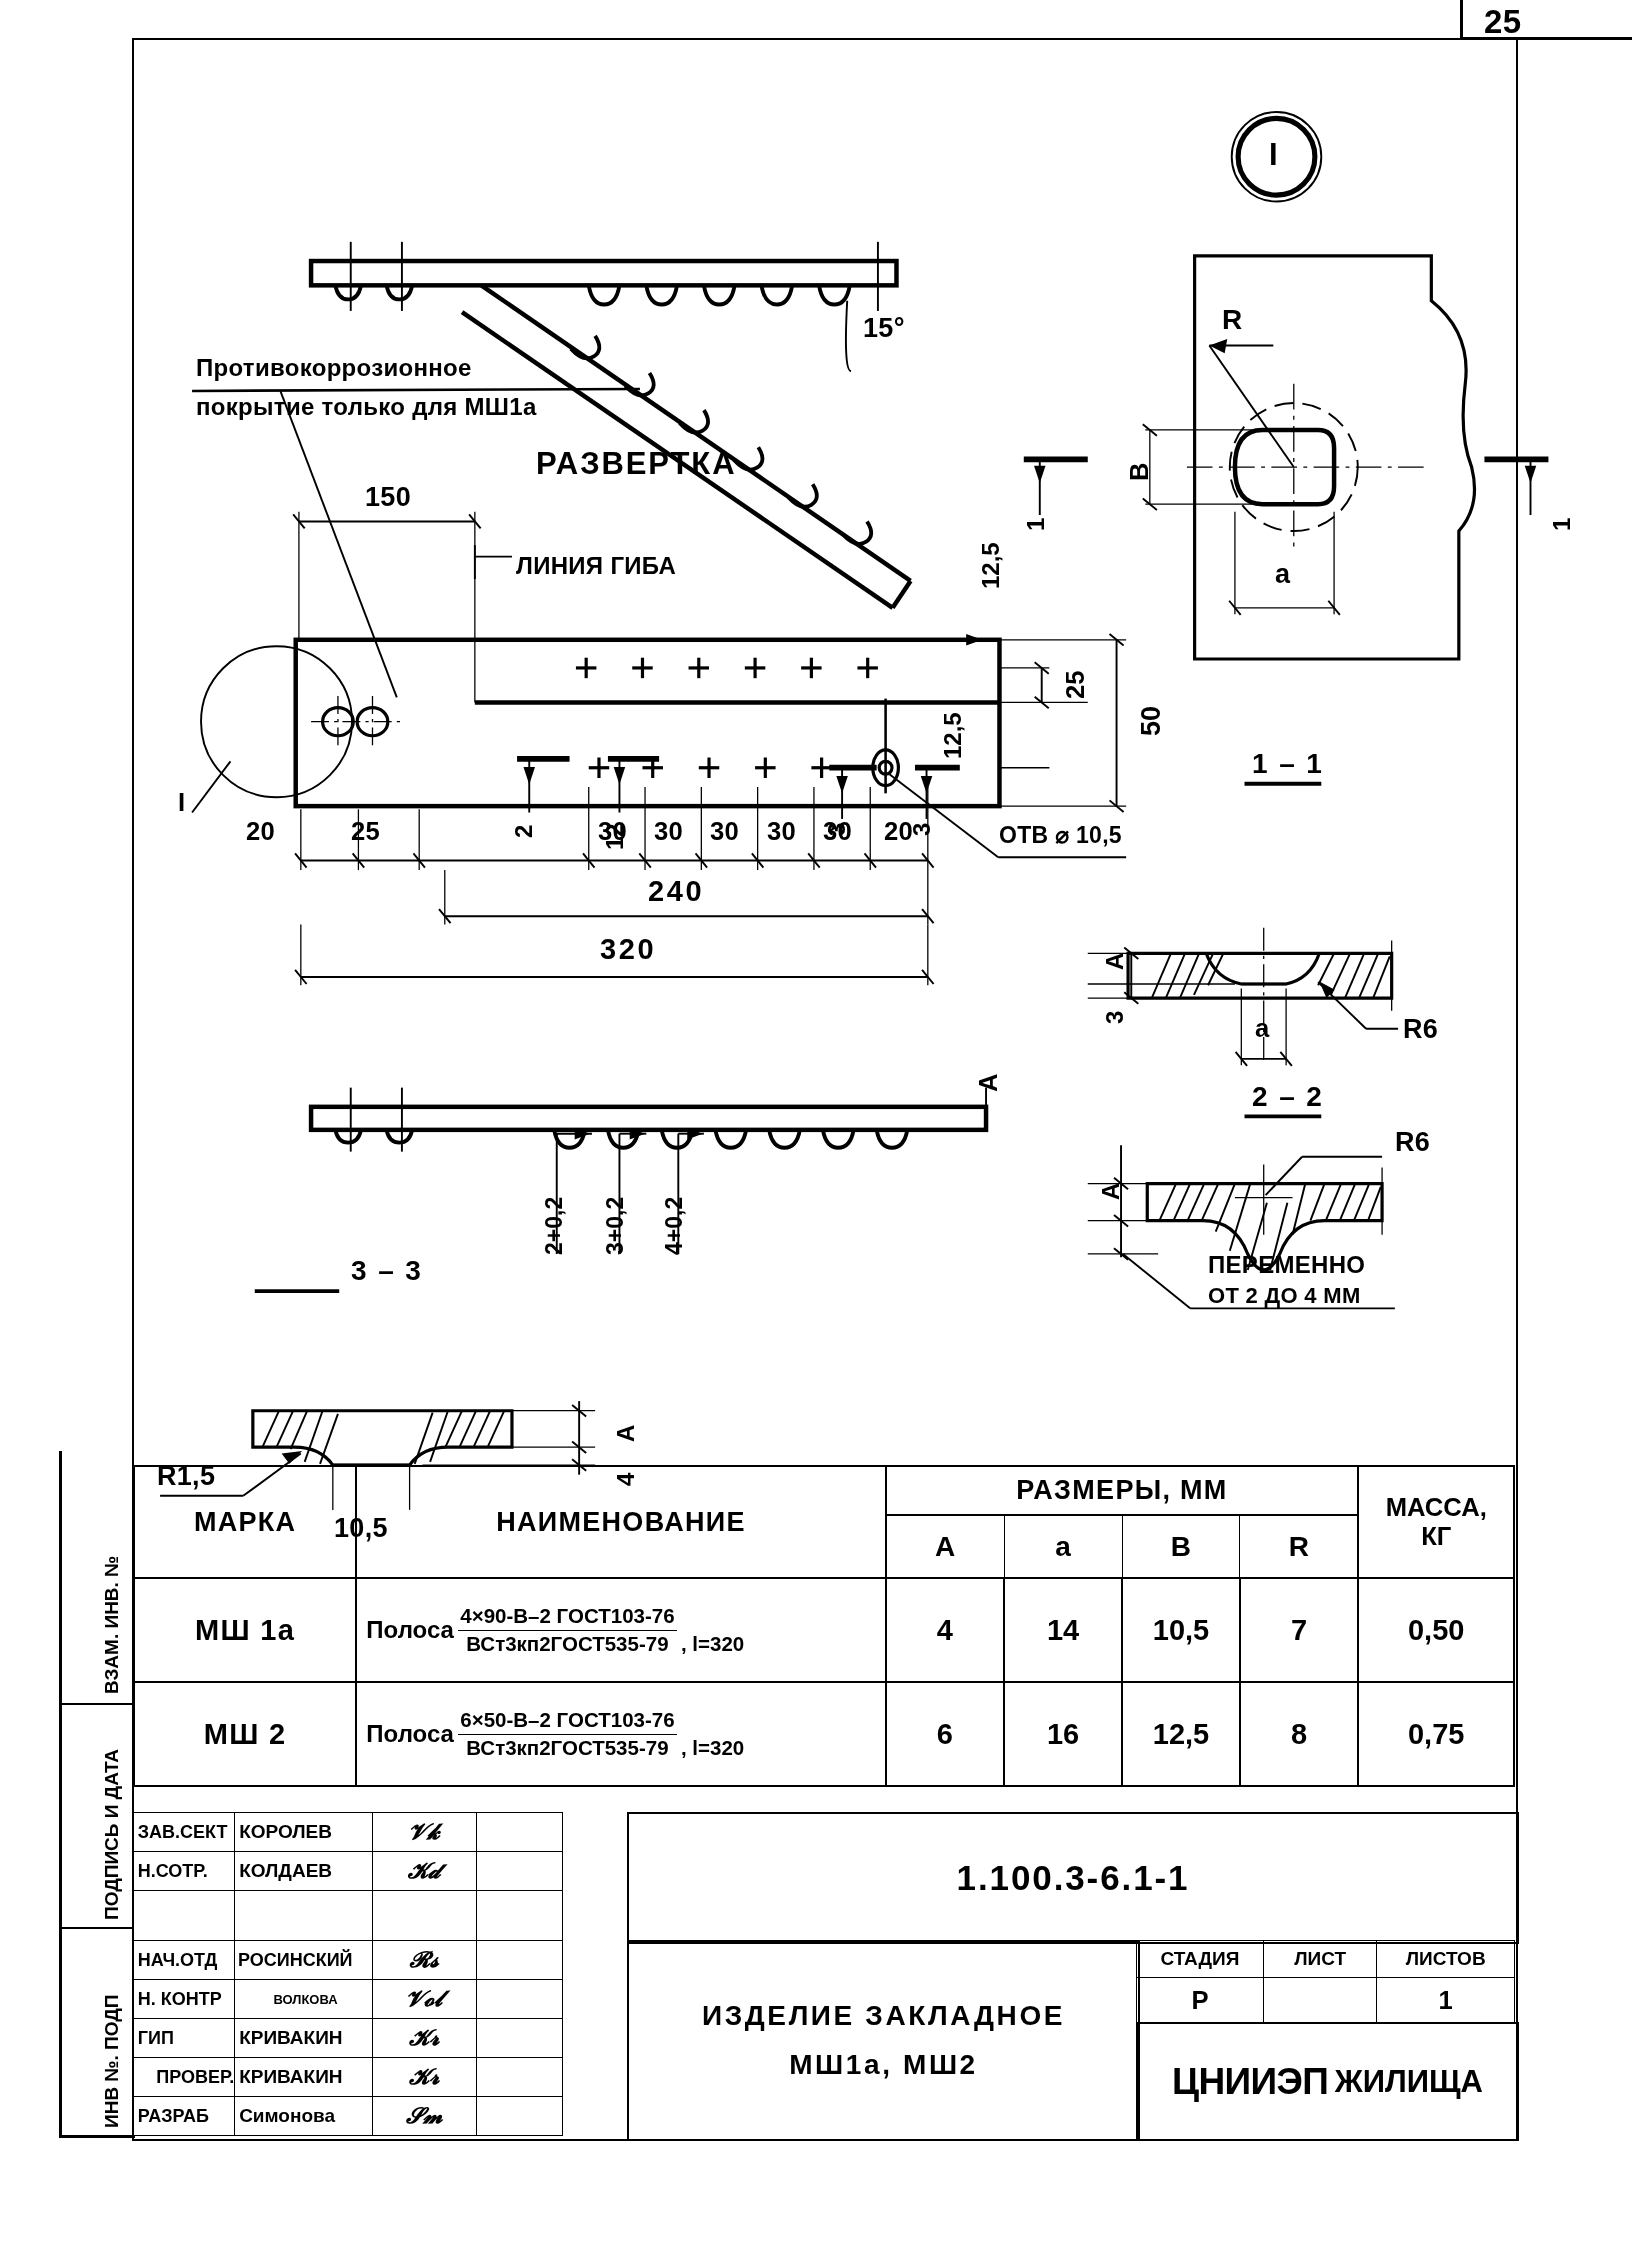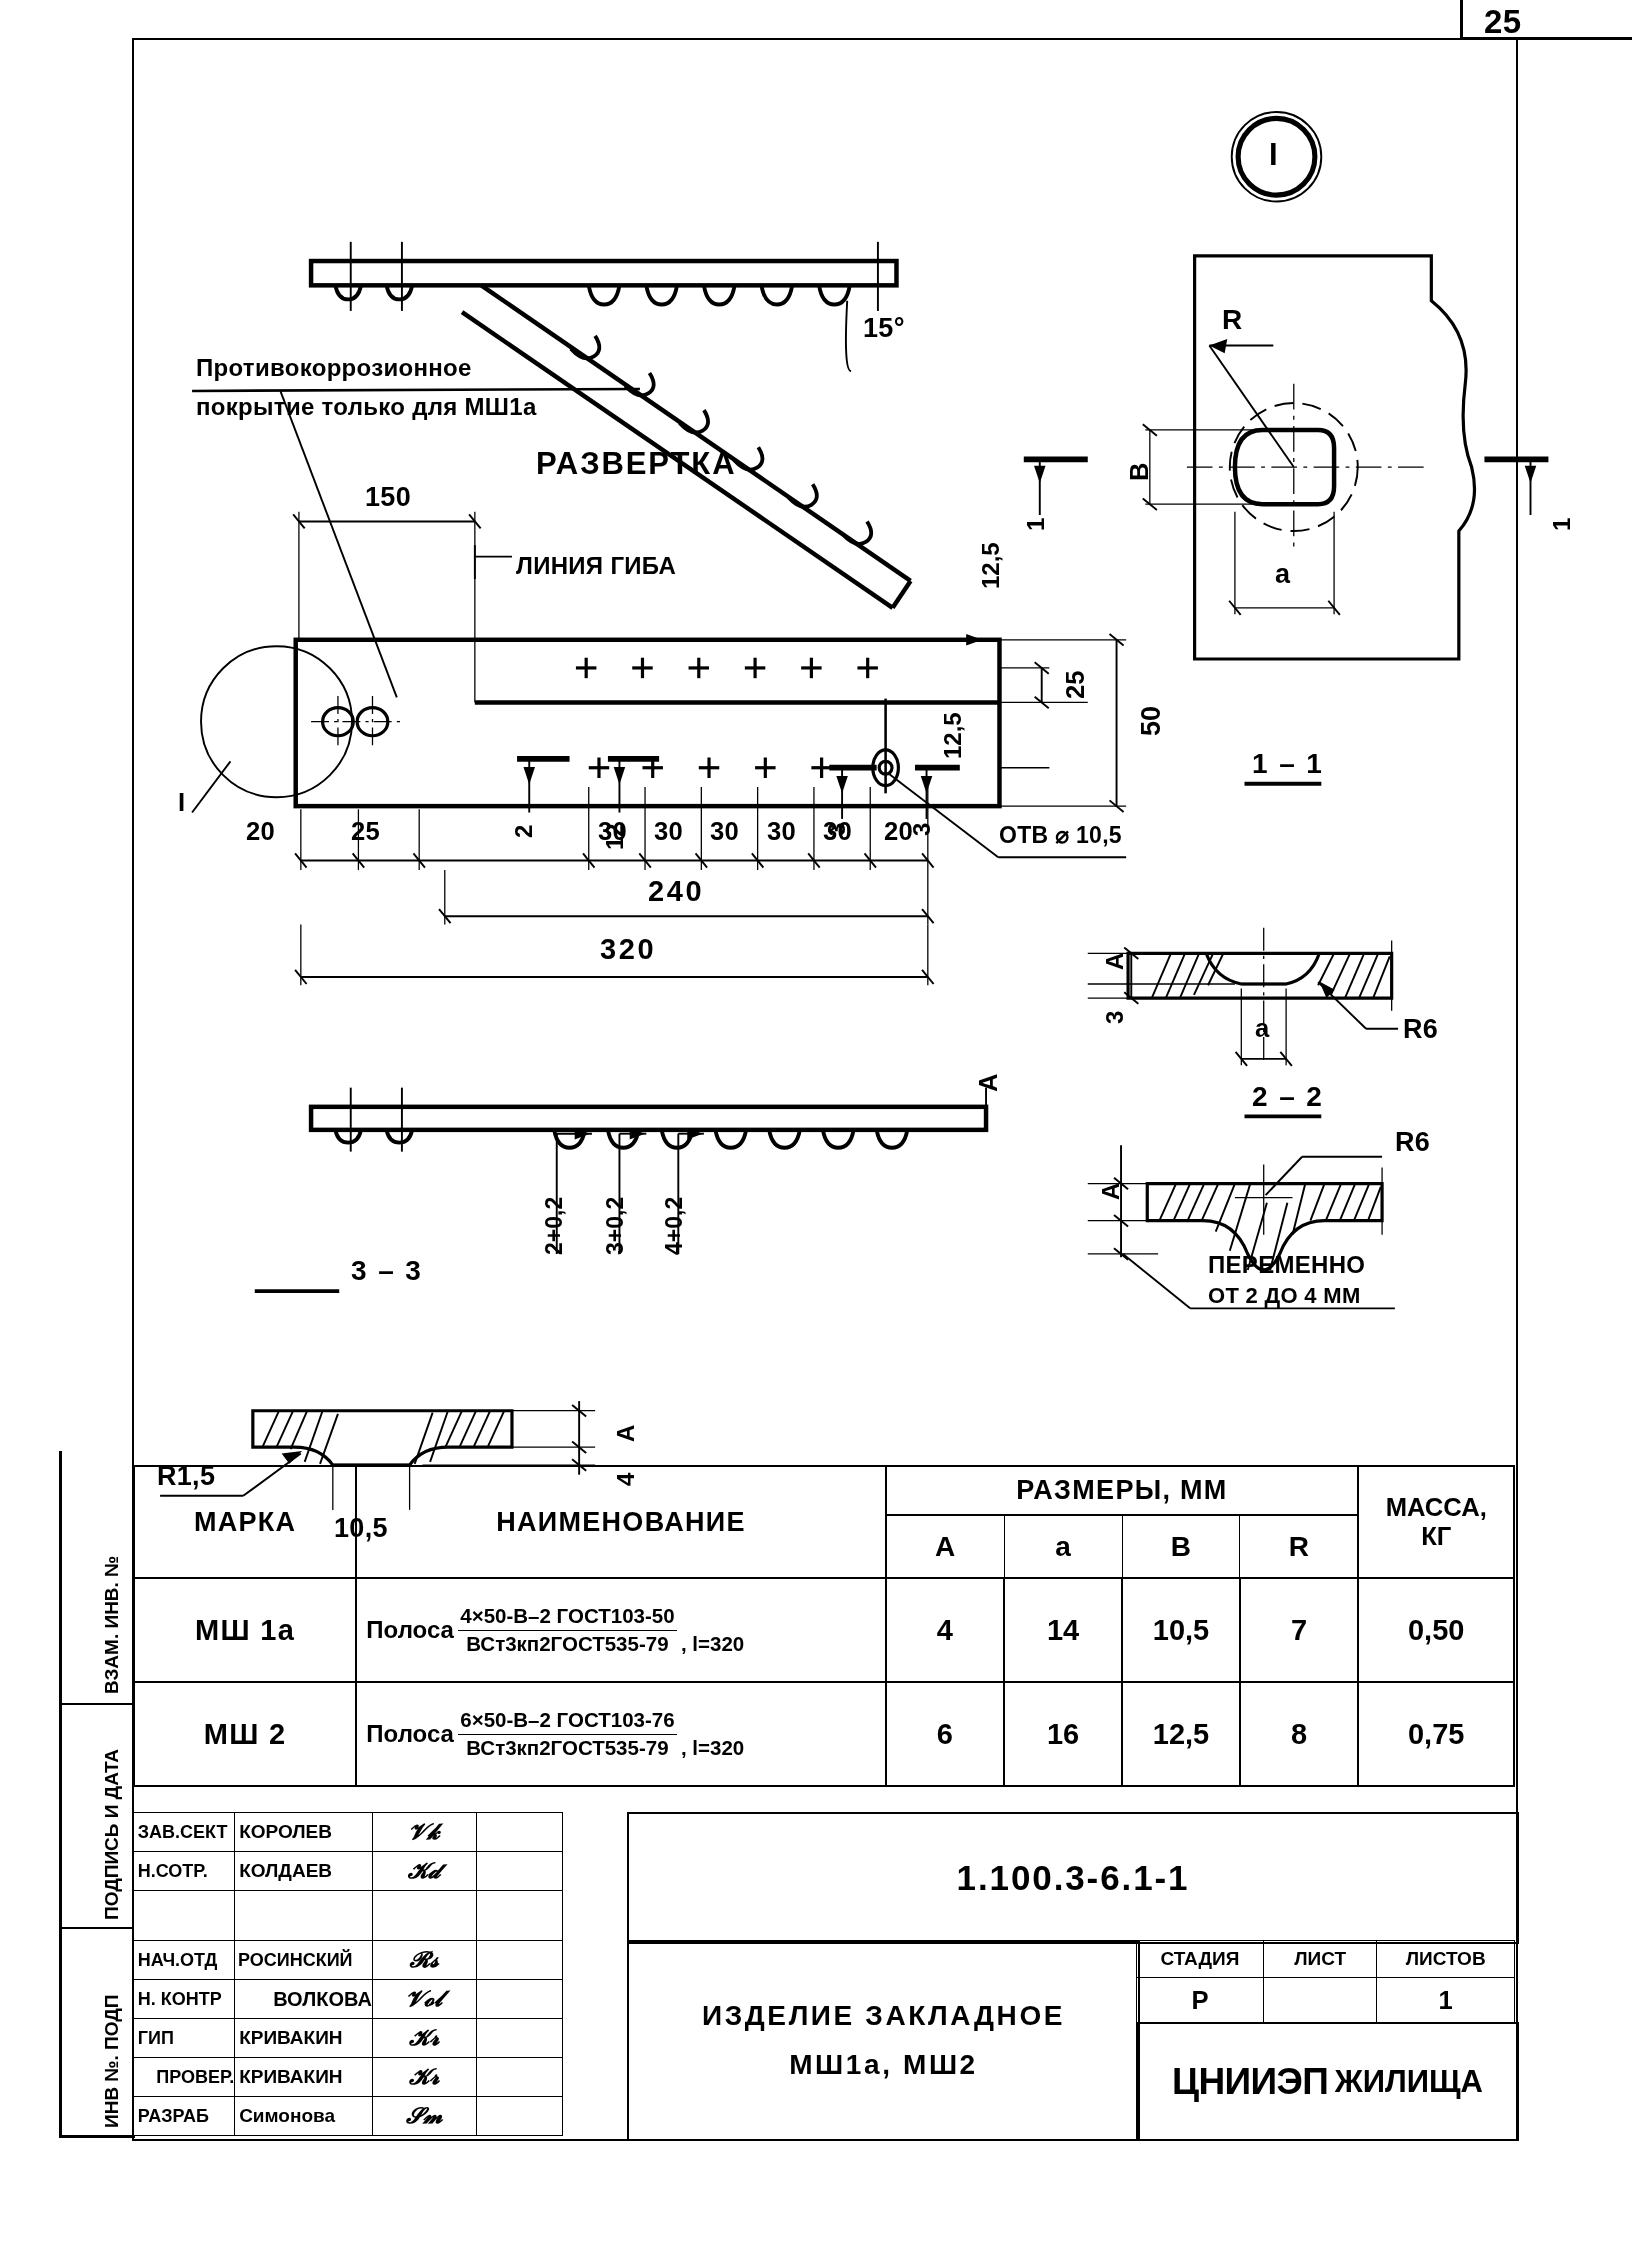--- a/index.html
+++ b/index.html
@@ -464,21 +464,21 @@
       <td style="width:112px;font-size:28px;">B</td>
       <td style="width:112px;font-size:28px;">R</td>
     </tr>
 
     <tr>
       <td class="thick" style="height:102px;font-size:29px;letter-spacing:1.3px;">МШ 1а</td>
       <td class="thick">
         <div style="display:flex;align-items:center;justify-content:flex-start;padding-left:9px;">
           <span style="font-size:24px;">Полоса</span>
           <span style="display:inline-block;margin:0 3.8px;text-align:center;">
-            <span style="display:block;font-size:20.5px;border-bottom:1.9px solid #000;padding:0 2.6px 1.3px;">4×50-B–2 ГОСТ103-50</span>
+            <span style="display:block;font-size:20.5px;border-bottom:1.9px solid #000;padding:0 2.6px 1.3px;">4×90-B–2 ГОСТ103-76</span>
             <span style="display:block;font-size:20.5px;padding-top:1.3px;">ВСт3кп2ГОСТ535-79</span>
           </span>
           <span style="font-size:20.5px;align-self:flex-end;">, l=320</span>
         </div>
       </td>
       <td class="thick" style="font-size:29px;">4</td>
       <td class="thick" style="font-size:29px;">14</td>
       <td class="thick" style="font-size:29px;">10,5</td>
       <td class="thick" style="font-size:29px;">7</td>
       <td class="thick" style="font-size:29px;">0,50</td>
@@ -532,21 +532,21 @@
     <tr>
       <td style="height:38px;font-size:18px;text-align:left;padding-left:3.8px;">НАЧ.ОТД</td>
       <td style="font-size:18px;text-align:left;padding-left:2.6px;">РОСИНСКИЙ</td>
       <td>
         <span style="font-family:'Liberation Serif',serif;font-style:italic;font-size:22px;">𝓡𝓼</span>
       </td>
       <td></td>
     </tr>
     <tr>
       <td style="height:38px;font-size:18px;text-align:left;padding-left:3.8px;">Н. КОНТР</td>
-      <td style="font-size:20px;text-align:right;padding-left:3.8px;">ВОЛКОВА</td>
+      <td style="font-size:13px;text-align:center;padding-left:3.8px;">ВОЛКОВА</td>
       <td>
         <span style="font-family:'Liberation Serif',serif;font-style:italic;font-size:22px;">𝓥𝓸𝓵</span>
       </td>
       <td></td>
     </tr>
     <tr>
       <td style="height:38px;font-size:18px;text-align:left;padding-left:3.8px;">ГИП</td>
       <td style="font-size:19px;text-align:left;padding-left:3.8px;">КРИВАКИН</td>
       <td>
         <span style="font-family:'Liberation Serif',serif;font-style:italic;font-size:22px;">𝓚𝓻</span>

